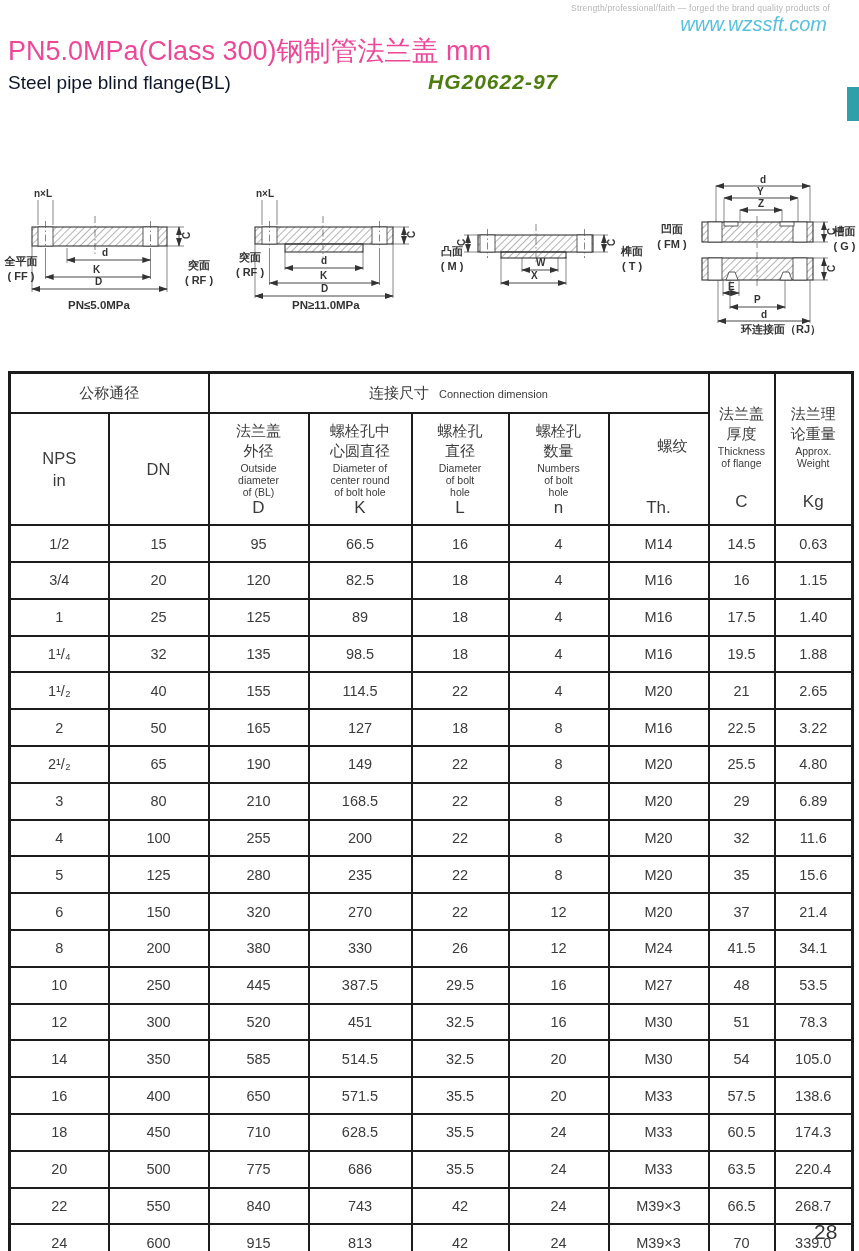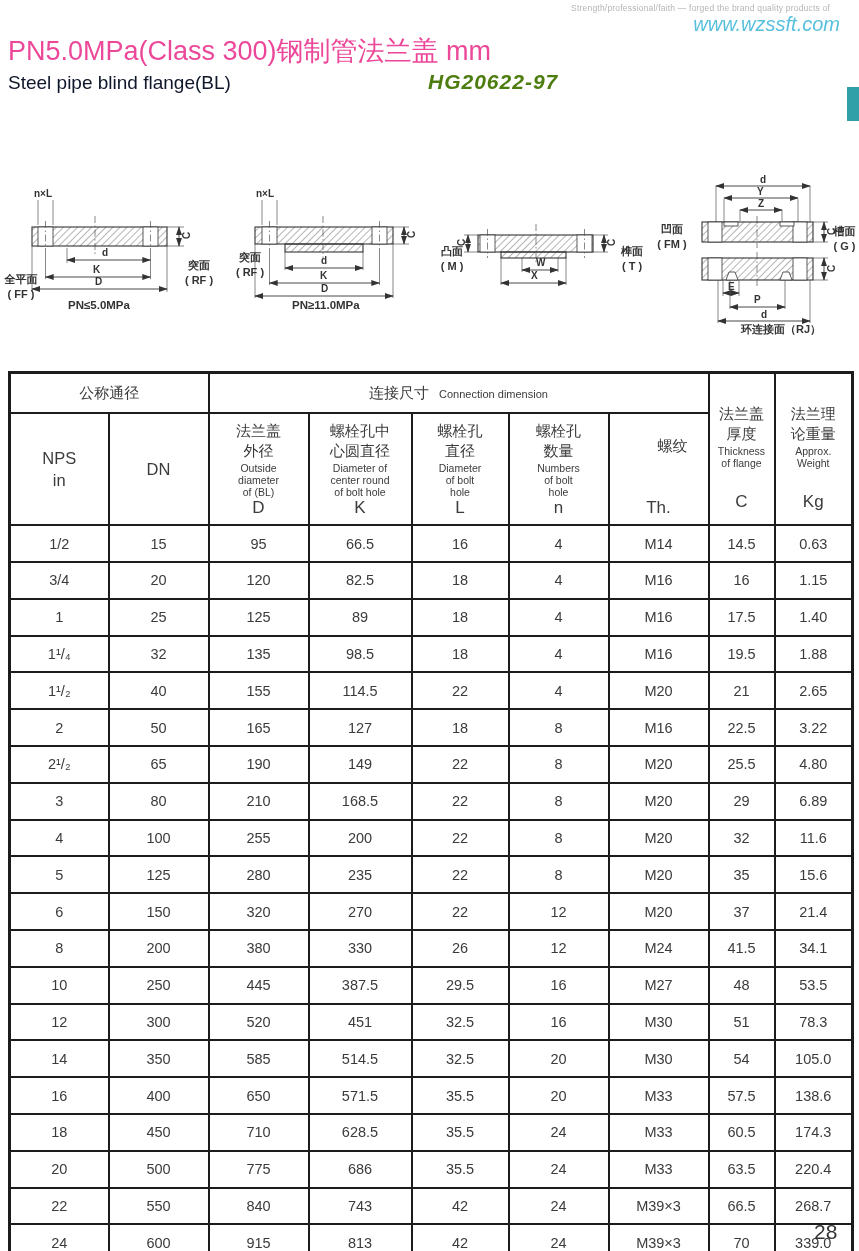--- a/index.html
+++ b/index.html
@@ -2,21 +2,21 @@
 <html><head>
 <meta charset="utf-8">
 <style>
   html,body{margin:0;padding:0;}
   body{
     position:relative;width:859px;height:1251px;background:#fff;overflow:hidden;
     font-family:"Liberation Sans","DejaVu Sans",sans-serif;color:#333;
   }
   .abs{position:absolute;}
   .tagline{top:3px;right:29px;font-size:8.5px;color:#b5b5b5;letter-spacing:.2px;}
-  .website{top:13px;right:19px;font-size:20px;font-style:italic;color:#58c0dd;}
+  .website{top:13px;right:32px;font-size:20px;font-style:italic;color:#58c0dd;}
   .edge-tab{top:87px;right:0;width:12px;height:34px;background:#2f9fa8;}
   .page-title{left:8px;top:33px;font-size:27px;color:#ec4899;white-space:nowrap;}
   .page-subtitle{left:8px;top:72px;font-size:19px;color:#0f172a;}
   .standard-code{left:428px;top:70px;font-size:21px;font-style:italic;font-weight:bold;color:#4d7c0f;letter-spacing:1px;}
   .page-number{left:814px;top:1220px;font-size:21px;color:#333;}
 
   .face-label{position:absolute;font-size:11px;font-weight:bold;color:#333;
     text-align:center;line-height:1.35;white-space:pre-line;}
   .pn-caption{position:absolute;font-size:11.5px;font-weight:bold;color:#333;}
 
@@ -190,21 +190,21 @@
   <line class="ext" x1="78" y1="108" x2="78" y2="137"></line>
     <line class="ext" x1="133" y1="108" x2="133" y2="137"></line>
   <line class="dim" x1="78" y1="135" x2="133" y2="135"></line>
   <text x="102" y="131">P</text>
   <line class="ext" x1="66" y1="108" x2="66" y2="151"></line>
     <line class="ext" x1="158" y1="108" x2="158" y2="151"></line>
   <line class="dim" x1="66" y1="149" x2="158" y2="149"></line>
   <text x="109" y="146">d</text>
 </svg>
 
-<div class="face-label" style="left:0px;top:272px;width:42px">全平面
+<div class="face-label" style="left:0px;top:254px;width:42px">全平面
 ( FF )</div>
 <div class="face-label" style="left:176px;top:258px;width:46px">突面
 ( RF )</div>
 <div class="face-label" style="left:228px;top:250px;width:44px">突面
 ( RF )</div>
 <div class="face-label" style="left:434px;top:244px;width:36px">凸面
 ( M )</div>
 <div class="face-label" style="left:614px;top:244px;width:36px">榫面
 ( T )</div>
 <div class="face-label" style="left:652px;top:222px;width:40px">凹面

